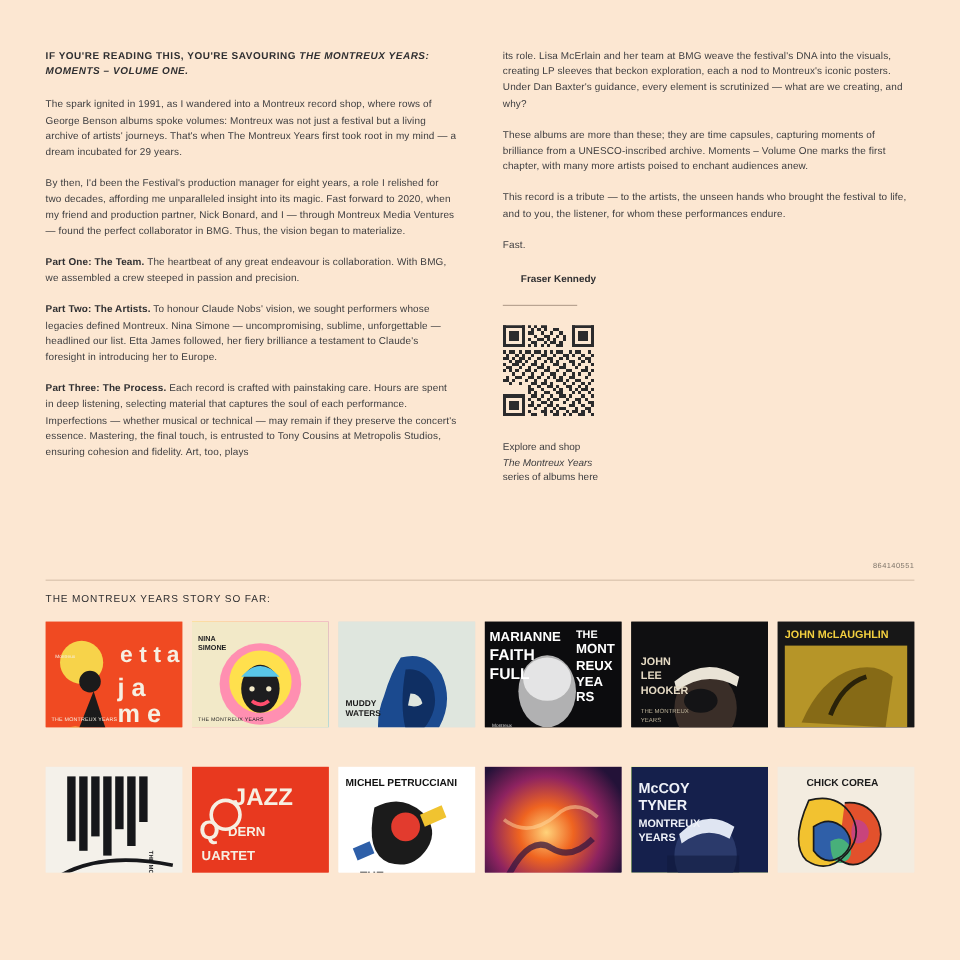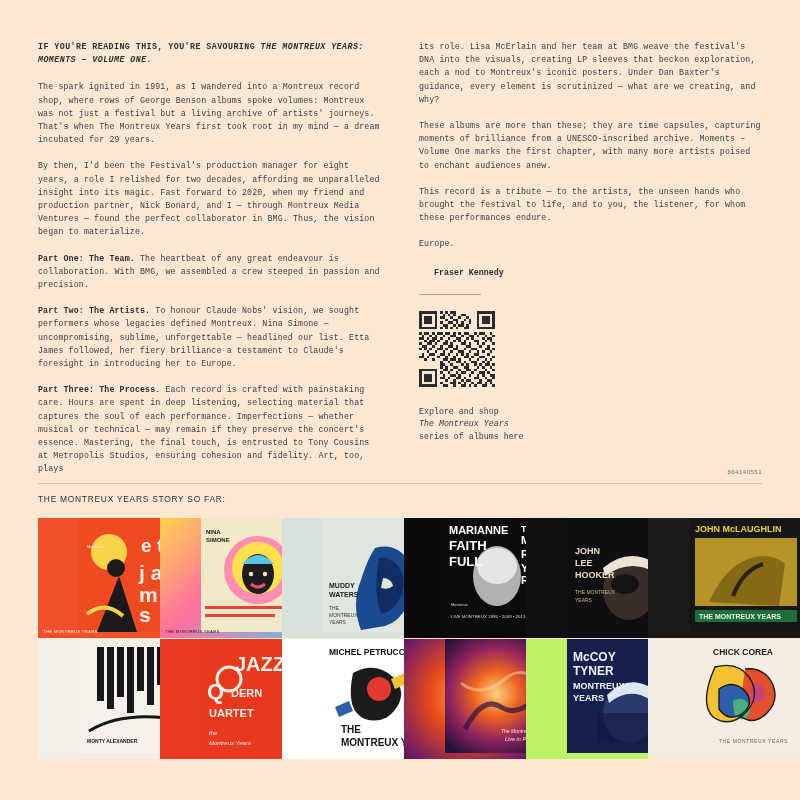--- a/index.html
+++ b/index.html
@@ -17,21 +17,20 @@
   .page {
     position: relative;
     width: 800px;
     height: 800px;
     box-sizing: border-box;
     padding: 40px 38px 0 38px;
   }
   .columns {
     display: flex;
     gap: 38px;
-    font-family: Liberation Mono, monospace;
   }
   .col {
     width: 345px;
   }
   p.body {
     font-size: 8.3px;
     line-height: 13.2px;
     margin: 0 0 13px 0;
     color: #3d3d3f;
     letter-spacing: 0.12px;
@@ -116,24 +115,23 @@
     left: 38px;
     top: 518px;
     width: 724px;
     display: grid;
     grid-template-columns: repeat(6, 114px);
     grid-auto-rows: 114px;
     gap: 7px 8px;
   }
   .cover {
     width: 114px;
-    height: 120px;
+    height: 88px;
     position: relative;
     overflow: hidden;
-    padding-left: 41px;
   }
   .cover .cap {
     position: absolute;
     left: 5px;
     bottom: 4px;
     font-size: 4.4px;
     letter-spacing: 0.2px;
     line-height: 1.25;
   }
 
@@ -173,21 +171,21 @@
       </p>
       <p class="body">
         <span class="sect-head">Part Three: The Process.</span><span> Each record is crafted with painstaking care. Hours are spent in deep listening, selecting material that captures the soul of each performance. Imperfections — whether musical or technical — may remain if they preserve the concert's essence. Mastering, the final touch, is entrusted to Tony Cousins at Metropolis Studios, ensuring cohesion and fidelity. Art, too, plays</span>
       </p>
     </div>
 
     <div class="col">
       <p class="body">its role. Lisa McErlain and her team at BMG weave the festival's DNA into the visuals, creating LP sleeves that beckon exploration, each a nod to Montreux's iconic posters. Under Dan Baxter's guidance, every element is scrutinized — what are we creating, and why?</p>
       <p class="body">These albums are more than these; they are time capsules, capturing moments of brilliance from a UNESCO-inscribed archive. Moments – Volume One marks the first chapter, with many more artists poised to enchant audiences anew.</p>
       <p class="body">This record is a tribute — to the artists, the unseen hands who brought the festival to life, and to you, the listener, for whom these performances endure.</p>
-      <p class="body">Europe.</p>
+      <p class="body">Fast.</p>
 
       <p class="sig-name">Fraser Kennedy</p>
 
       <div class="rule-short"></div>
 
       <svg class="qr" viewBox="0 0 29 29" shape-rendering="crispEdges">
         <rect width="29" height="29" fill="#fce7d2"></rect>
         <g fill="#2b2b2d">
           <rect x="0" y="0" width="7" height="1"></rect>
             <rect x="0" y="6" width="7" height="1"></rect>

